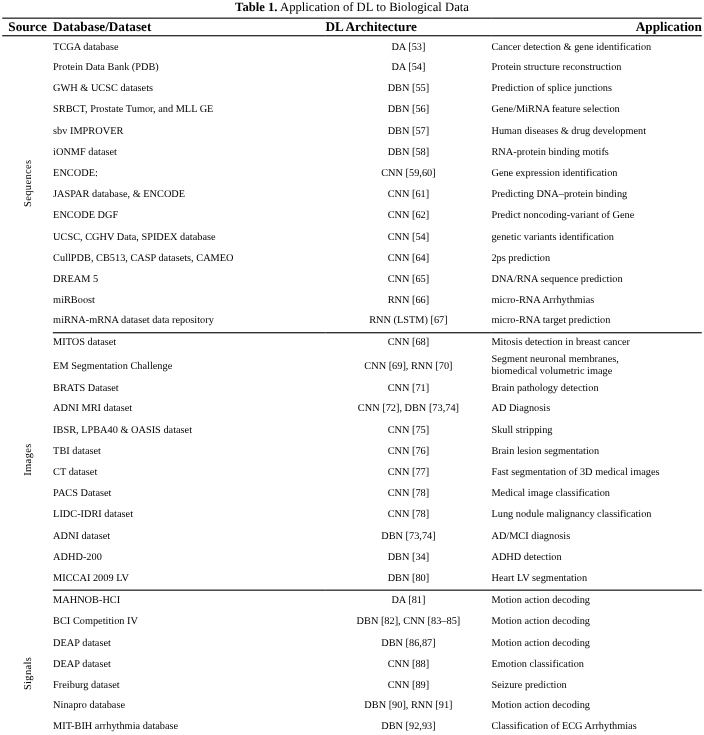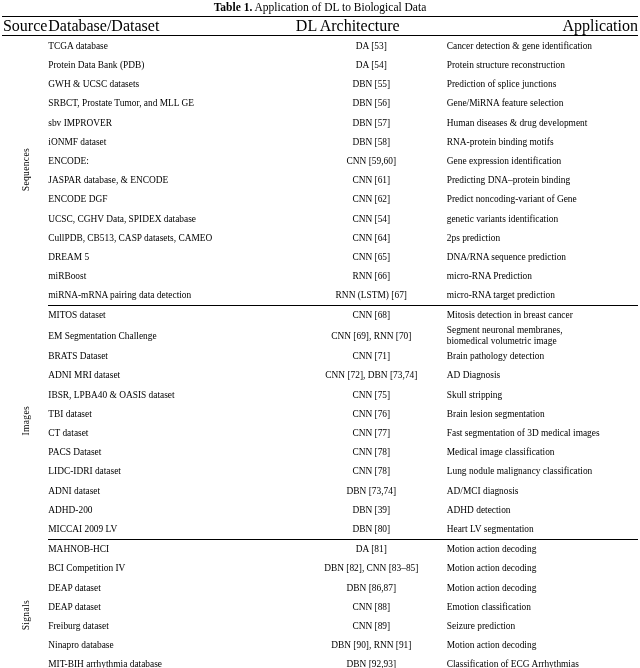--- a/index.html
+++ b/index.html
@@ -42,22 +42,22 @@
     padding: 0;
     vertical-align: middle;
   }
   .rule-top td, .rule-top th {
     border-top: 1.2px solid #000;
   }
   .rule-mid td, .rule-mid th {
     border-bottom: 0.7px solid #000;
   }
   thead th {
-    font-weight: normal;
-    font-size: 16px;
+    font-weight: bold;
+    font-size: 12px;
     padding: 3px 4px;
   }
   th.h-source { width: 46px; text-align: center; }
   th.h-db { width: 246px; text-align: left; padding-left: 8px;}
   th.h-arch { width: 150px; text-align: left; }
   th.h-app { width: 190px; text-align: right; padding-right: 8px;}
 
   td.c-source {
     width: 46px;
     text-align: center;
@@ -170,24 +170,24 @@
           <td class="c-app">2ps prediction</td>
         </tr>
         <tr>
           <td class="c-db">DREAM 5</td>
           <td class="c-arch">CNN [65]</td>
           <td class="c-app">DNA/RNA sequence prediction</td>
         </tr>
         <tr>
           <td class="c-db">miRBoost</td>
           <td class="c-arch">RNN [66]</td>
-          <td class="c-app">micro-RNA Prediction</td>
+          <td class="c-app">micro-RNA Arrhythmias</td>
         </tr>
         <tr class="grp-sep">
-          <td class="c-db">miRNA-mRNA pairing data detection</td>
+          <td class="c-db">miRNA-mRNA dataset data repository</td>
           <td class="c-arch">RNN (LSTM) [67]</td>
           <td class="c-app">micro-RNA target prediction</td>
         </tr>
         <tr>
           <td class="c-source" rowspan="12"><span class="vert">Images</span></td>
           <td class="c-db">MITOS dataset</td>
           <td class="c-arch">CNN [68]</td>
           <td class="c-app">Mitosis detection in breast cancer</td>
         </tr>
         <tr>
@@ -230,21 +230,21 @@
           <td class="c-arch">CNN [78]</td>
           <td class="c-app">Lung nodule malignancy classification</td>
         </tr>
         <tr>
           <td class="c-db">ADNI dataset</td>
           <td class="c-arch">DBN [73,74]</td>
           <td class="c-app">AD/MCI diagnosis</td>
         </tr>
         <tr>
           <td class="c-db">ADHD-200</td>
-          <td class="c-arch">DBN [39]</td>
+          <td class="c-arch">DBN [34]</td>
           <td class="c-app">ADHD detection</td>
         </tr>
         <tr class="grp-sep">
           <td class="c-db">MICCAI 2009 LV</td>
           <td class="c-arch">DBN [80]</td>
           <td class="c-app">Heart LV segmentation</td>
         </tr>
         <tr>
           <td class="c-source" rowspan="8"><span class="vert">Signals</span></td>
           <td class="c-db">MAHNOB-HCI</td>

